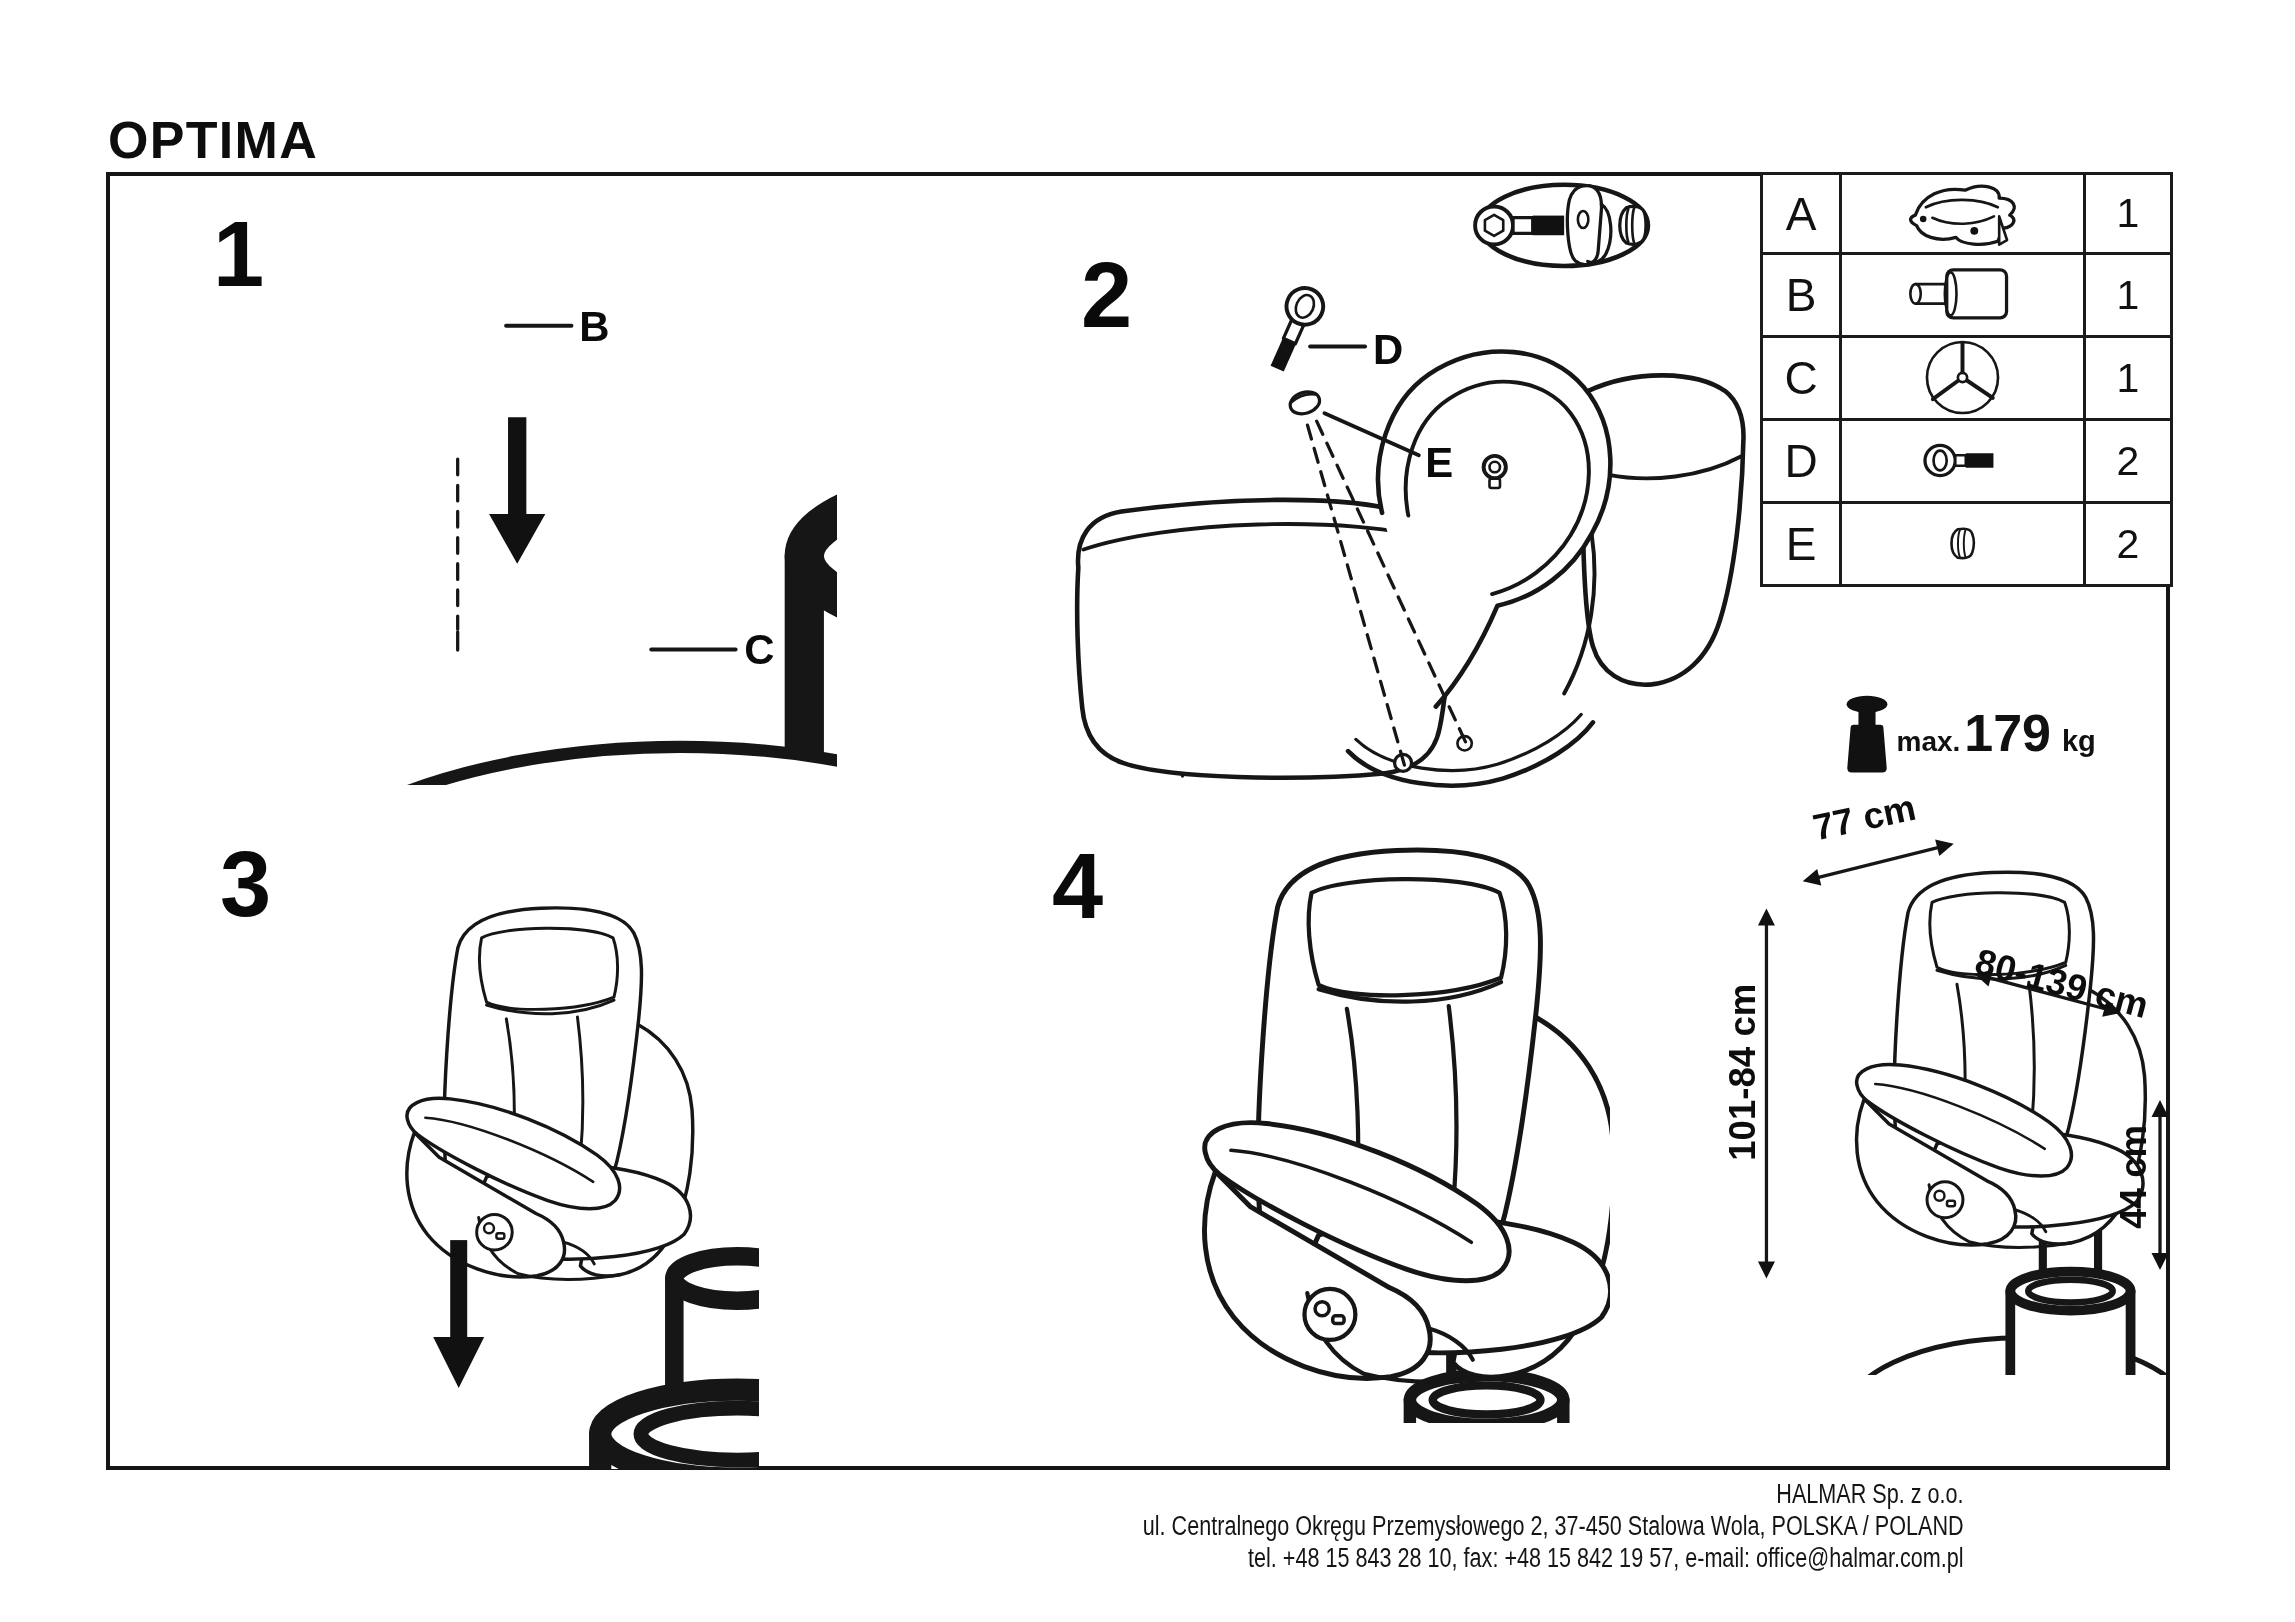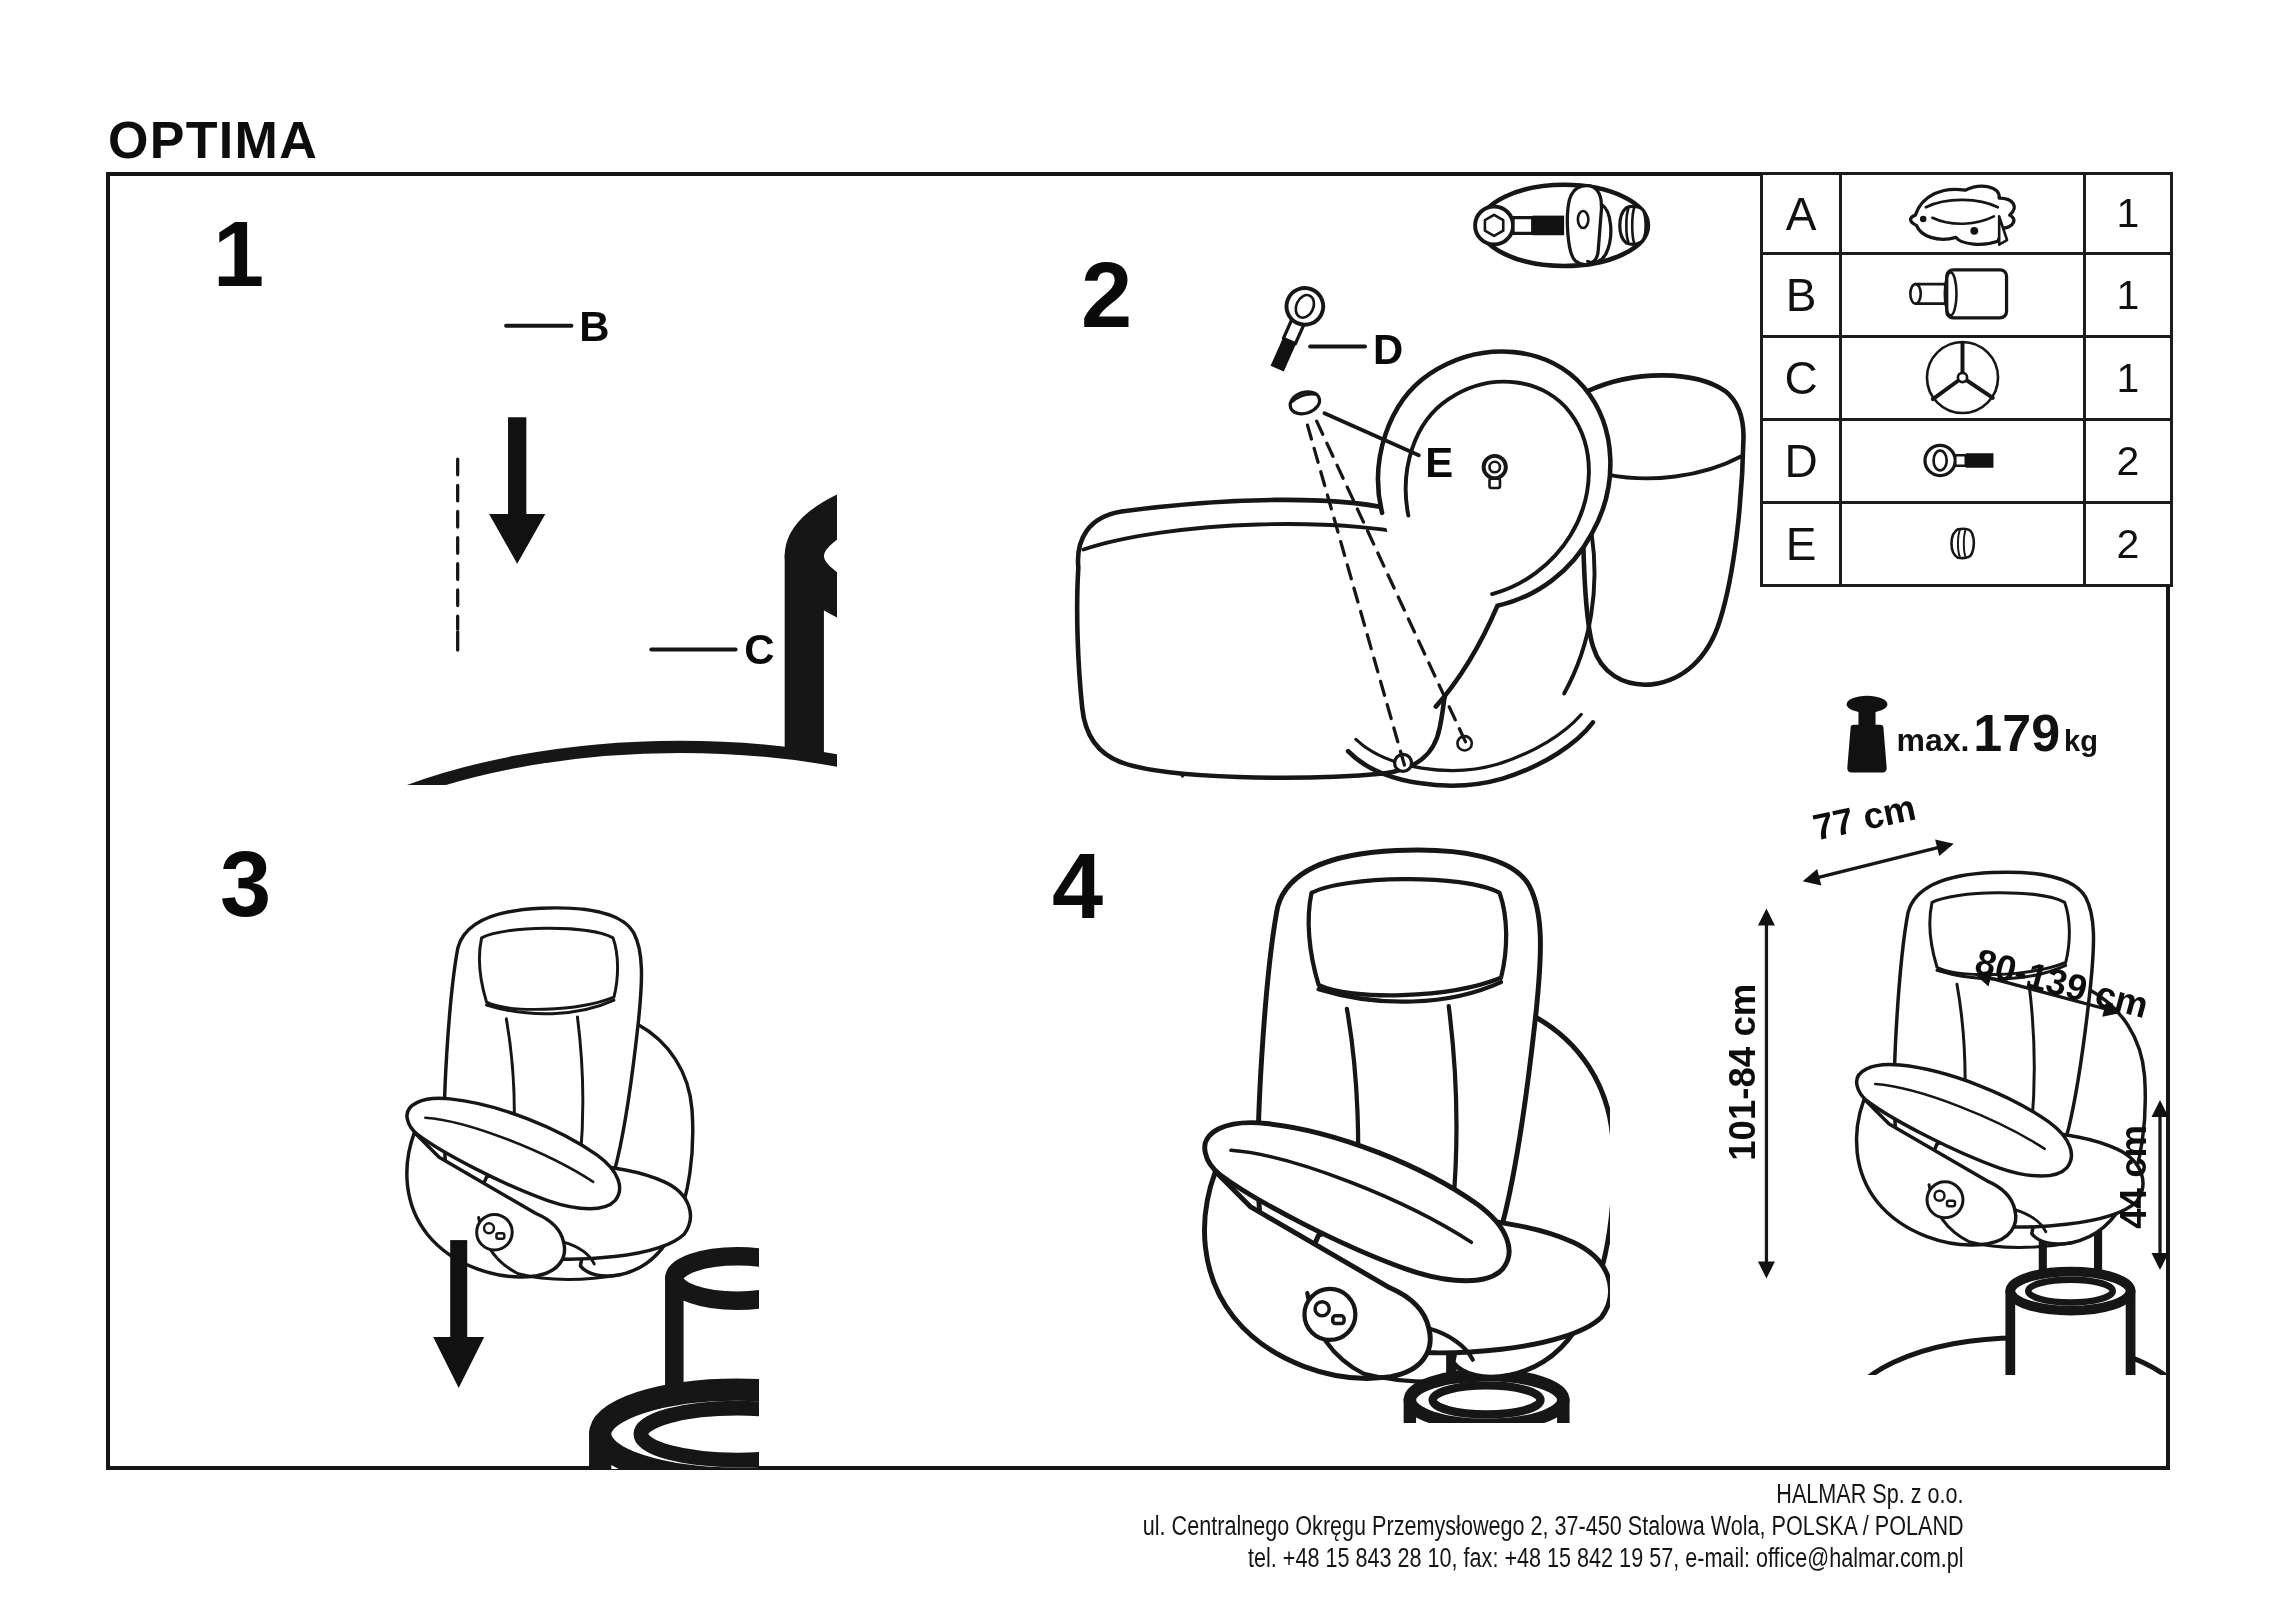--- a/index.html
+++ b/index.html
@@ -25,23 +25,23 @@
   .parts-table td{
     border:3.3px solid #1b1b1b;text-align:center;vertical-align:middle;padding:0;
   }
   .parts-table .cell-letter{font-size:46px;}
   .parts-table .cell-qty{font-size:41px;}
   
   .weight-row{
     left:1844px;top:695px;display:flex;align-items:flex-start;gap:6.5px;
   }
   .weight-text{display:flex;align-items:baseline;margin-top:11.8px;}
-  .weight-prefix{font-size:32px;font-weight:bold;}
+  .weight-prefix{font-size:28px;font-weight:bold;}
   .weight-value{font-size:52px;font-weight:bold;line-height:1;margin-left:3.9px;}
-  .weight-unit{font-size:29px;font-weight:bold;margin-left:4px;text-align:right;}
+  .weight-unit{font-size:29px;font-weight:bold;margin-left:11px;text-align:right;}
   
   .footer{
     left:106px;top:1478px;width:2064px;text-align:right;color:#151515;
   }
   .footer-line{
     font-size:27px;line-height:32px;transform:scaleX(0.8);transform-origin:50% 50%;white-space:nowrap;
   }
   svg text{font-family:"Liberation Sans", sans-serif;}
   .svg-label{font-size:64px;font-weight:bold;fill:#0a0a0a;}
   .dim-label{font-size:56px;font-weight:bold;fill:#0d0d0d;}

